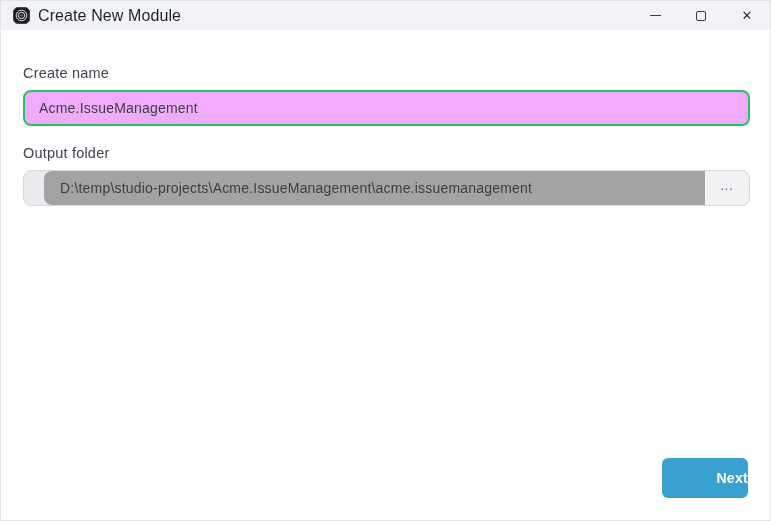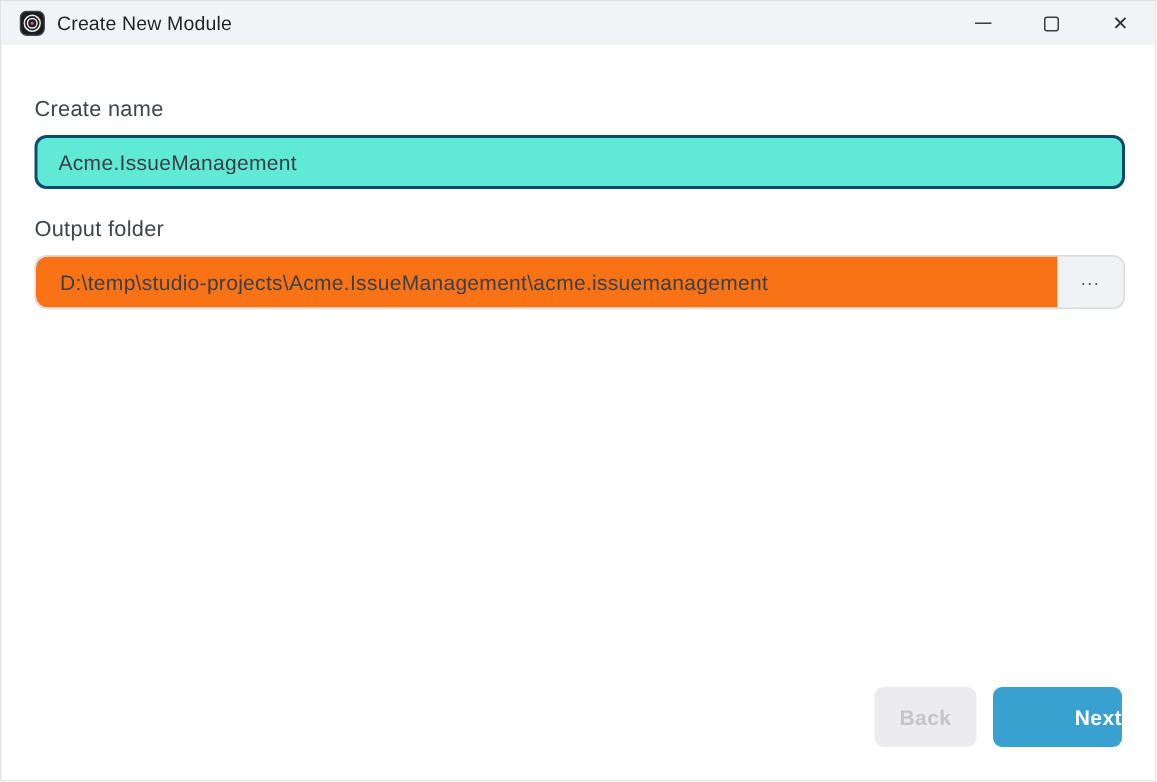--- a/index.html
+++ b/index.html
@@ -16,21 +16,21 @@
   
   .titlebar {
     height: 29px;
     background: #f2f3f7;
     display: flex;
     align-items: center;
     padding-left: 12px;
   }
   .app-icon { width: 17px; height: 17px; display: inline-flex; margin-right: 8px; }
   .window-title {
-    font-size: 13px;
+    font-size: 16px;
     color: #1f2328;
     letter-spacing: .1px;
   }
   .controls {
     margin-left: auto;
     display: flex;
     height: 100%;
   }
   .ctrl-btn {
     width: 46px; height: 100%;
@@ -64,42 +64,43 @@
     height: 36px;
     border-radius: 8px;
     font-family: "Liberation Sans", sans-serif;
     font-size: 14px;
     color: #3c3f46;
     letter-spacing: .2px;
     outline: none;
   }
 
   .module-input {
-    background: #5eead4;
-    border: 2px solid #0c4a6e;
+    background: #f0abfc;
+    border: 2px solid #22c55e;
     padding: 12px 14px;
     margin-bottom: 19px;
   }
 
   .path-combo {
     width: 727px;
     height: 36px;
     border: 1px solid #d9dbdf;
     border-radius: 8px;
     background: #e9ebee;
     display: flex;
     overflow: hidden;
   }
   .path-input {
     flex: 1;
     height: 100%;
     border: none;
     border-radius: 8px 0 0 8px;
-    background: #f97316;
+    background: #a3a3a3;
     padding: 0 16px;
+    margin-left: 20px;
   }
   .browse-btn {
     width: 44px;
     height: 100%;
     border: none;
     background: #f1f2f4;
     color: #4d525b;
     font-size: 12px;
     letter-spacing: 1px;
     font-family: "Liberation Sans", sans-serif;
@@ -172,18 +173,17 @@
     <label class="field-label">Create name</label>
     <input class="text-input module-input" type="text" value="Acme.IssueManagement" style="">
 
     <label class="field-label">Output folder</label>
     <div class="path-combo">
       <input class="text-input path-input" type="text" value="D:\temp\studio-projects\Acme.IssueManagement\acme.issuemanagement" style="">
       <button class="browse-btn">...</button>
     </div>
 
     <div class="actions">
-      <button class="btn btn-back" disabled="">Back</button>
       <button class="btn btn-next">Next</button>
     </div>
 
   </div>
 </div>
 
 </body></html>

